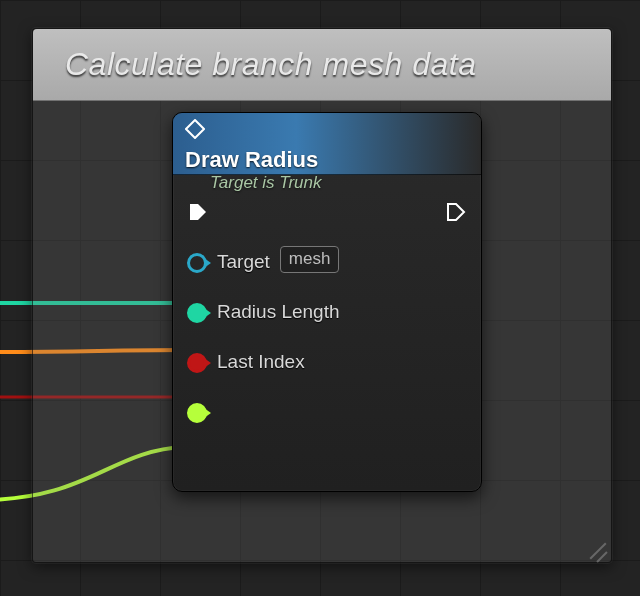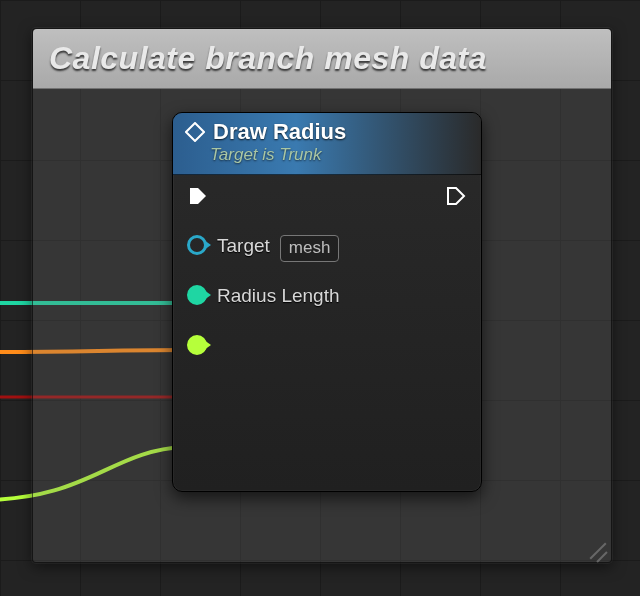--- a/index.html
+++ b/index.html
@@ -23,32 +23,31 @@
   .comment-box {
     position: absolute;
     left: 32px; top: 28px;
     width: 580px; height: 535px;
     background: rgba(110,110,110,0.25);
     border: 1px solid rgba(0,0,0,0.6);
     border-radius: 4px;
     box-shadow: 0 0 0 1px rgba(255,255,255,0.05), 0 4px 14px rgba(0,0,0,0.5);
   }
   .comment-title {
-    height: 60px;
+    height: 72px;
     background: linear-gradient(#bfbfbf,#a9a9a9);
     border-bottom: 1px solid rgba(0,0,0,0.4);
     border-radius: 4px 4px 0 0;
     display: flex; align-items: center;
-    padding: 0 16px;
+    padding: 0 32px;
     color: #e9e9e9;
     font-size: 32px;
     font-style: italic;
     text-shadow: 0 2px 2px rgba(0,0,0,0.7);
     letter-spacing: 0.5px;
-    font-weight: bold;
   }
   .resize-grip {
     position: absolute; right: 4px; bottom: 4px;
     width: 24px; height: 24px; opacity: 0.6;
   }
   .resize-grip::before, .resize-grip::after {
     content:""; position:absolute; background:#888; transform: rotate(-45deg);
   }
   .resize-grip::before { width:22px; height:2px; right:-2px; bottom:6px; }
   .resize-grip::after  { width:14px; height:2px; right:-2px; bottom:0px; }
@@ -62,34 +61,34 @@
     border-radius: 10px;
     box-shadow: 0 6px 16px rgba(0,0,0,0.6), inset 0 0 0 1px rgba(255,255,255,0.04);
     overflow: hidden;
   }
   .node-header {
     height: 62px;
     background: linear-gradient(90deg,#2c5e8f 0%, #3a7ab0 40%, #2a2a2a 100%);
     border-bottom: 1px solid rgba(0,0,0,0.6);
     padding: 6px 12px 4px 12px;
   }
-  .node-title-row { display:flex; align-items:center; gap:8px; }
+  .node-title-row { display:flex; gap:8px;flex-direction:column; }
   .node-title {
     color: #fff; font-size: 22px; font-weight: 600;
     text-shadow: 0 1px 2px rgba(0,0,0,0.8);
   }
   .node-subtitle {
     margin-left: 25px;
     color: #a9c6a4; font-style: italic; font-size: 17px;
     text-shadow: 0 1px 2px rgba(0,0,0,0.6);
   }
   .func-icon svg { display:block; }
 
   .pin-rows { padding: 10px 14px 6px 14px; display:flex; flex-direction:column; gap:12px; }
-  .pin-row { display:flex; align-items:flex-start; height:38px; gap:10px; position:relative; }
+  .pin-row { display:flex; align-items:flex-end; height:38px; gap:10px; position:relative; }
   .pin-row .right { margin-left:auto; }
 
   .exec-pin { width:22px; height:22px; display:inline-flex; align-items:center; justify-content:center; }
   .exec-pin svg { display:block; }
 
   .data-pin {
     width:20px; height:20px; border-radius:50%;
     display:inline-block; position:relative;
   }
   .data-pin.hollow { background:transparent; border:3px solid var(--c); }
@@ -177,19 +176,23 @@
       <span class="pin-label">Target</span>
       <span class="self-box">mesh</span>
     </div>
 
     <div class="pin-row">
       <span class="data-pin solid" style="--c:#1fd6a3"></span>
       <span class="pin-label">Radius Length</span>
     </div>
 
 
+    <div class="pin-row">
+      <span class="data-pin solid" style="--c:#c01616"></span>
+      <span class="pin-label">Last Index</span>
+    </div>
 
     <div class="pin-row">
       <span class="data-pin solid" style="--c:#b6ff3b"></span>
     </div>
 
   </div>
 </div>
 
 </body></html>

